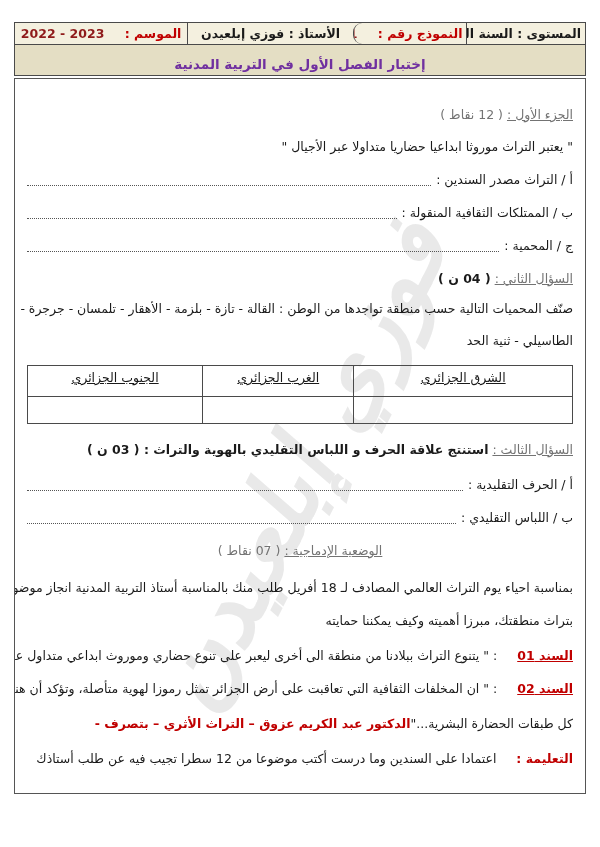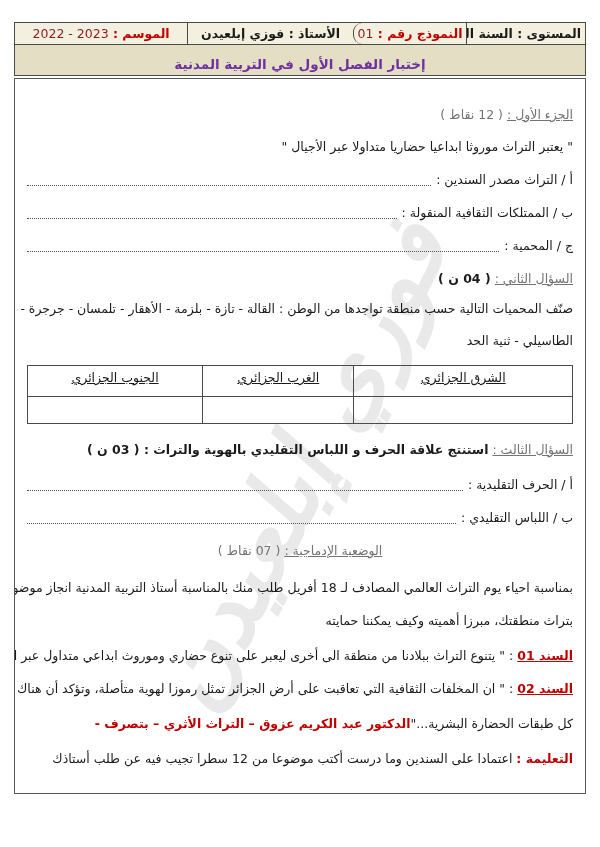--- a/index.html
+++ b/index.html
@@ -43,22 +43,22 @@
     overflow:hidden;
   }
 
   .line { position:relative; z-index:2; height:20px; font-size:12.5px; line-height:20px; margin-top:13px; white-space:nowrap; }
   .line:first-child { margin-top:0; } .mt10{margin-top:10px;} .mt12{margin-top:12px;} .mt15{margin-top:15px;} .mt16{margin-top:16px;}
   .mt17{margin-top:17px;}
 
   .b { font-weight:700; }
   .teal { color:#737373; font-weight:400; }
   .u { text-decoration:underline; }
-  .red { color:#c00000; font-weight:700; }
-  .darkred { color:#8f1b1b; font-weight:400; }
+  .red { color:#c00000; font-weight:700;margin-left:16px; }
+  .darkred { color:#8f1b1b; font-weight:700; }
   .center { text-align:center; }
 
   .dot-row { display:flex; align-items:flex-end; }
   .dot-row .lbl { flex:0 0 auto; }
   .dots { flex:1 1 auto; border-bottom:1.8px dotted #555; margin:0 5px 4px 0; height:14px; }
 
   
   .rtable { position:relative; z-index:2; margin-top:14px; border:1.3px solid #4a4a4a; }
   .trow { display:flex; }
   .trow.head { border-bottom:1.3px solid #4a4a4a; }

